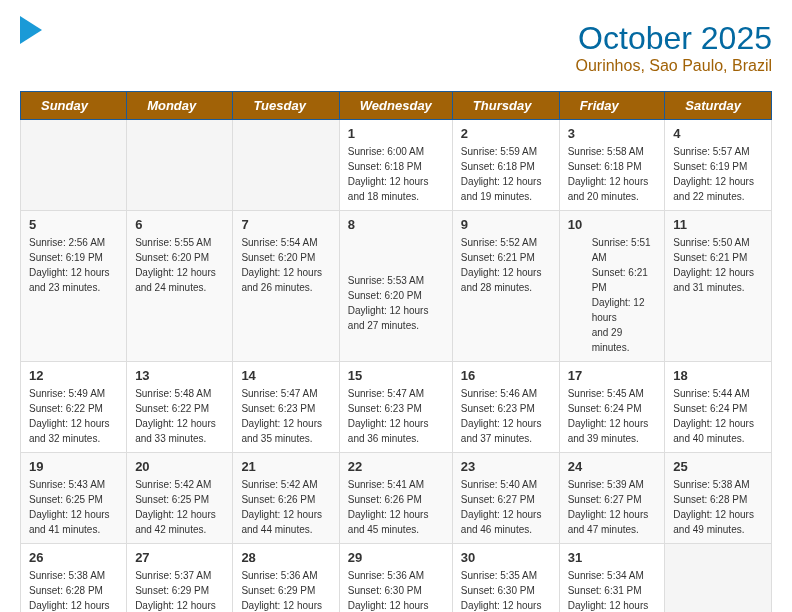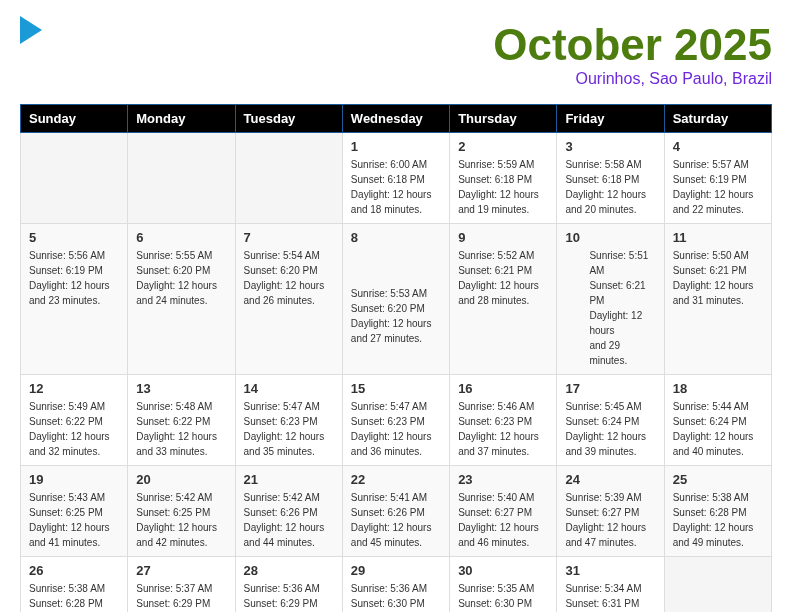--- a/index.html
+++ b/index.html
@@ -17,41 +17,42 @@
       margin-bottom: 16px;
     }
     .logo {
       display: flex;
       align-items: center;
     }
     .title-section {
       text-align: right;
     }
     .month-title {
-      font-size: 44px;
-      font-weight: 700;
-      color: #4d7c0f;
+      font-size: 32px;
+      font-weight: 400;
+      color: #0369a1;
     }
     .location {
       font-size: 16px;
-      color: #6d28d9;
+      color: #a16207;
     }
     .calendar {
       width: 100%;
       border-collapse: collapse;
       border: 1px solid #ccc;
     }
     .calendar th {
-      background: #000000;
+      background: #a16207;
       color: #fff;
       text-align: left;
-      padding: 6px 8px;
+      padding: 6px 20px;
       font-size: 13px;
       font-weight: bold;
       border: 1px solid #1a5a9a;
+      font-style: italic;
     }
     .calendar td {
       vertical-align: top;
       padding: 6px 8px;
       border: 1px solid #ddd;
       width: calc(100% / 7);
       min-height: 80px;
       font-size: 11px;
       color: #333;
       background: #fff;
@@ -137,21 +138,21 @@
           <span class="day-num">4</span>
           <div class="day-info" style="white-space: pre-line;">Sunrise: 5:57 AM
 Sunset: 6:19 PM
 Daylight: 12 hours
 and 22 minutes.</div>
         </td>
       </tr>
       <tr>
         <td>
           <span class="day-num">5</span>
-          <div class="day-info" style="white-space: pre-line;">Sunrise: 5:56 AM
+          <div class="day-info" style="white-space: pre-line;">Sunrise: 2:56 AM
 Sunset: 6:19 PM
 Daylight: 12 hours
 and 23 minutes.</div>
         </td>
         <td>
           <span class="day-num">6</span>
           <div class="day-info" style="white-space: pre-line;">Sunrise: 5:55 AM
 Sunset: 6:20 PM
 Daylight: 12 hours
 and 24 minutes.</div>

